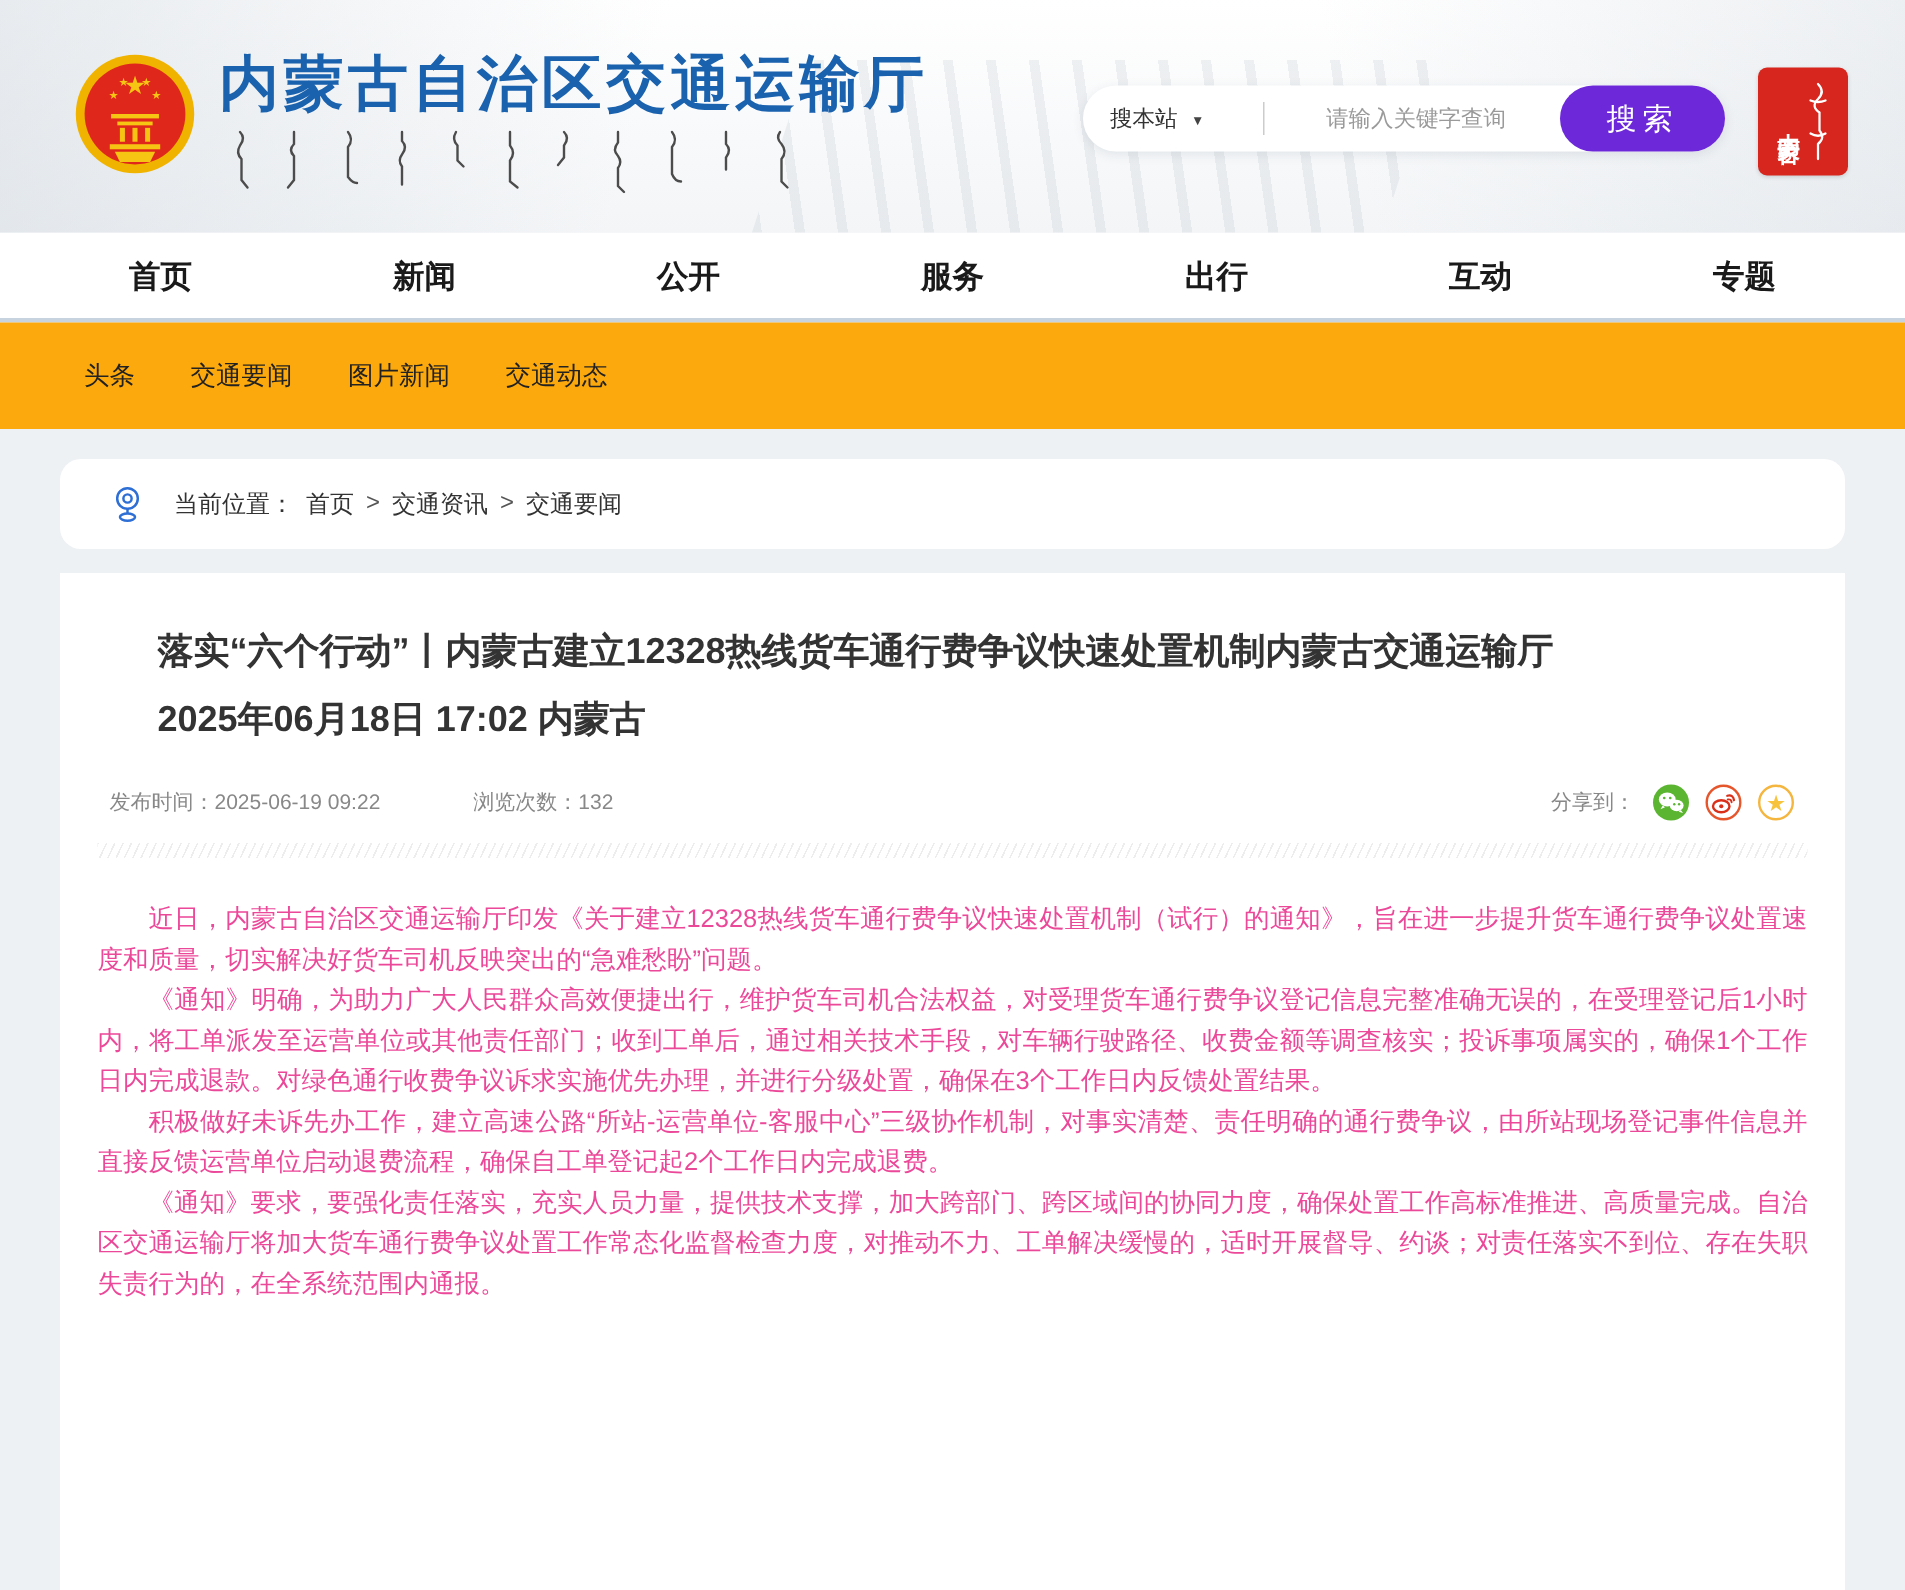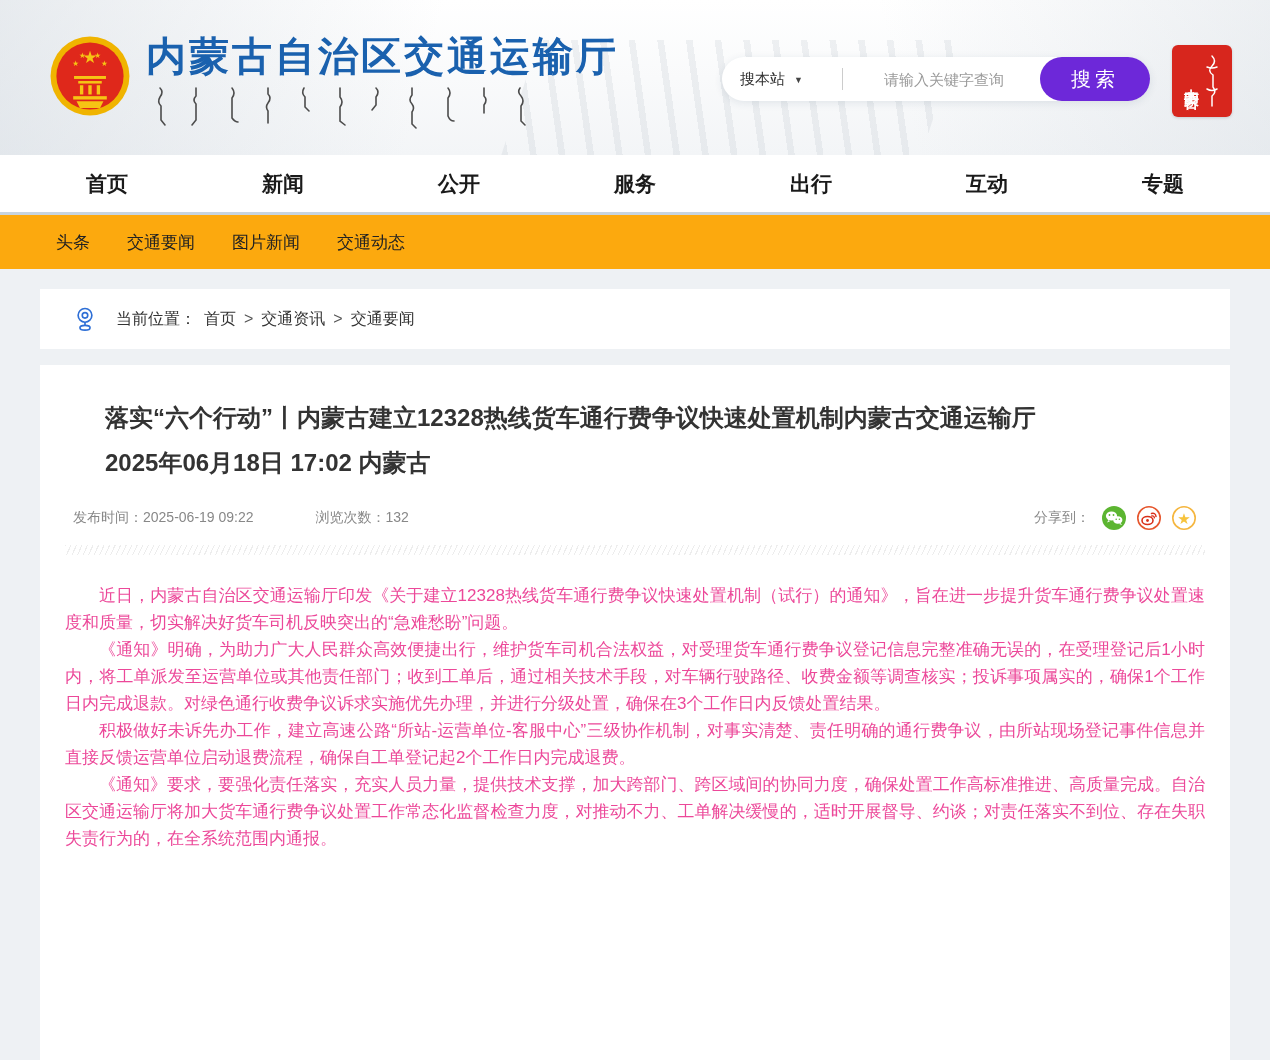--- a/index.html
+++ b/index.html
@@ -58,29 +58,29 @@
 
   
   .nav {
     height:60px; background:#ffffff; border-bottom:3px solid #c7d4df;
     display:flex; align-items:center; justify-content:space-between; padding:0 86px;
   }
   .nav-item { font-size:21px; font-weight:bold; color:#1a1a1a; cursor:pointer; }
 
   
   .subnav {
-    height:54px; background:#fca90e;
+    height:71px; background:#fca90e;
     display:flex; align-items:center; gap:37px; padding:0 56px;
   }
   .subnav-item { font-size:17px; color:#222; cursor:pointer; }
 
   
   .breadcrumb-box {
     margin:20px 40px 0; background:#fff; height:60px;
-    display:flex; align-items:center; padding:0 34px;
+    display:flex; align-items:center; padding:0 34px;border-radius:14px;
   }
   .pin-icon { width:22px; height:26px; margin-right:20px; flex:0 0 auto; }
   .breadcrumb { font-size:16px; color:#333; display:flex; align-items:center; gap:8px; }
   .crumb-link { cursor:pointer; }
   .crumb-sep { color:#555; }
 
   
   .article-box { margin:16px 40px 0; background:#fff; padding:30px 25px 60px; min-height:760px; }
   .article-title { text-align:left; font-size:24px; font-weight:bold; color:#333; line-height:45px; padding:0 40px; }
   .meta-row { display:flex; align-items:center; margin-top:20px; padding:0 8px; font-size:14px; color:#888; }

